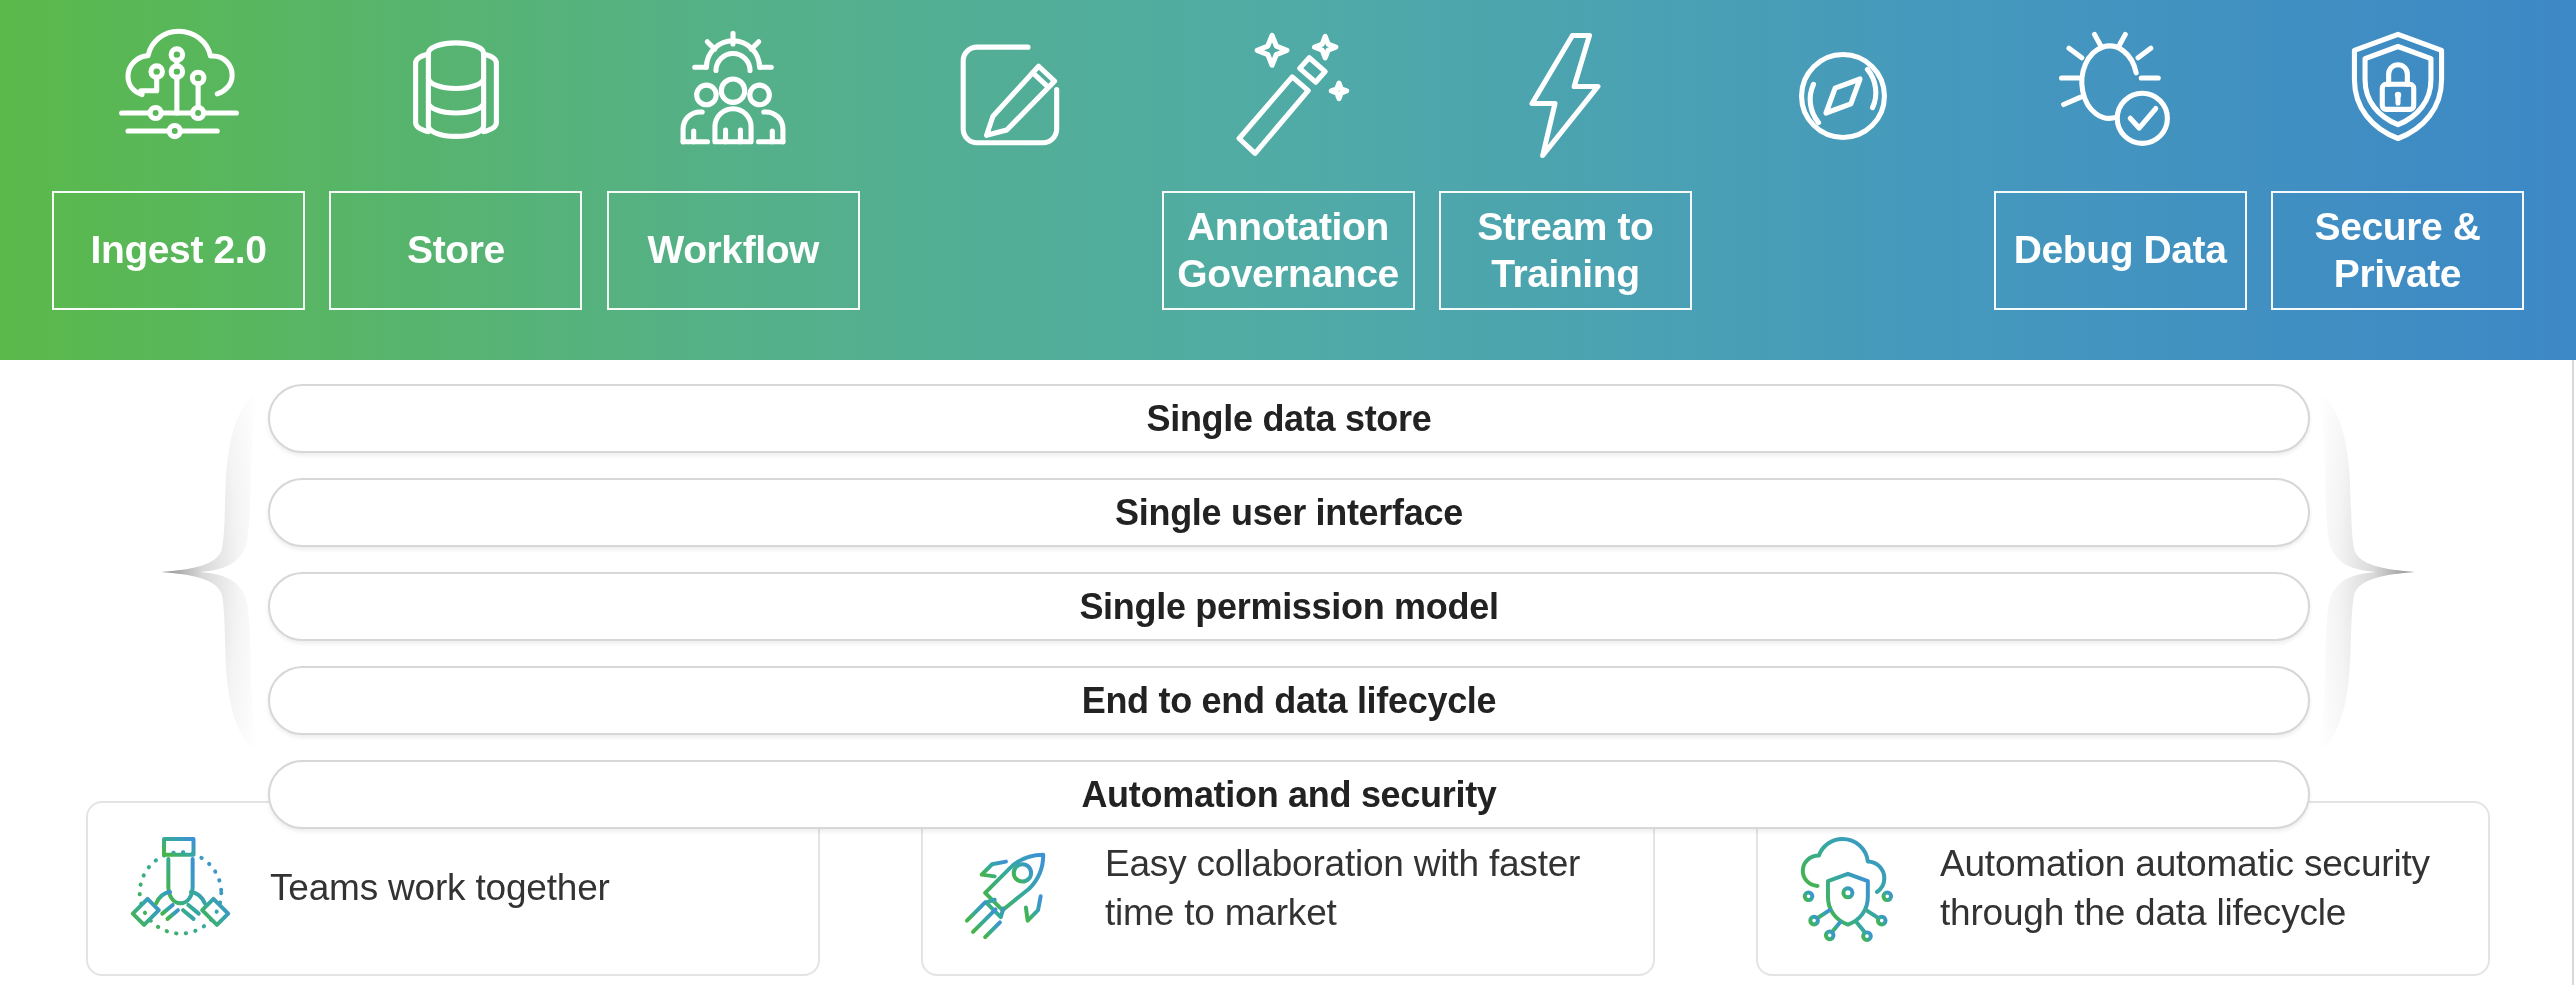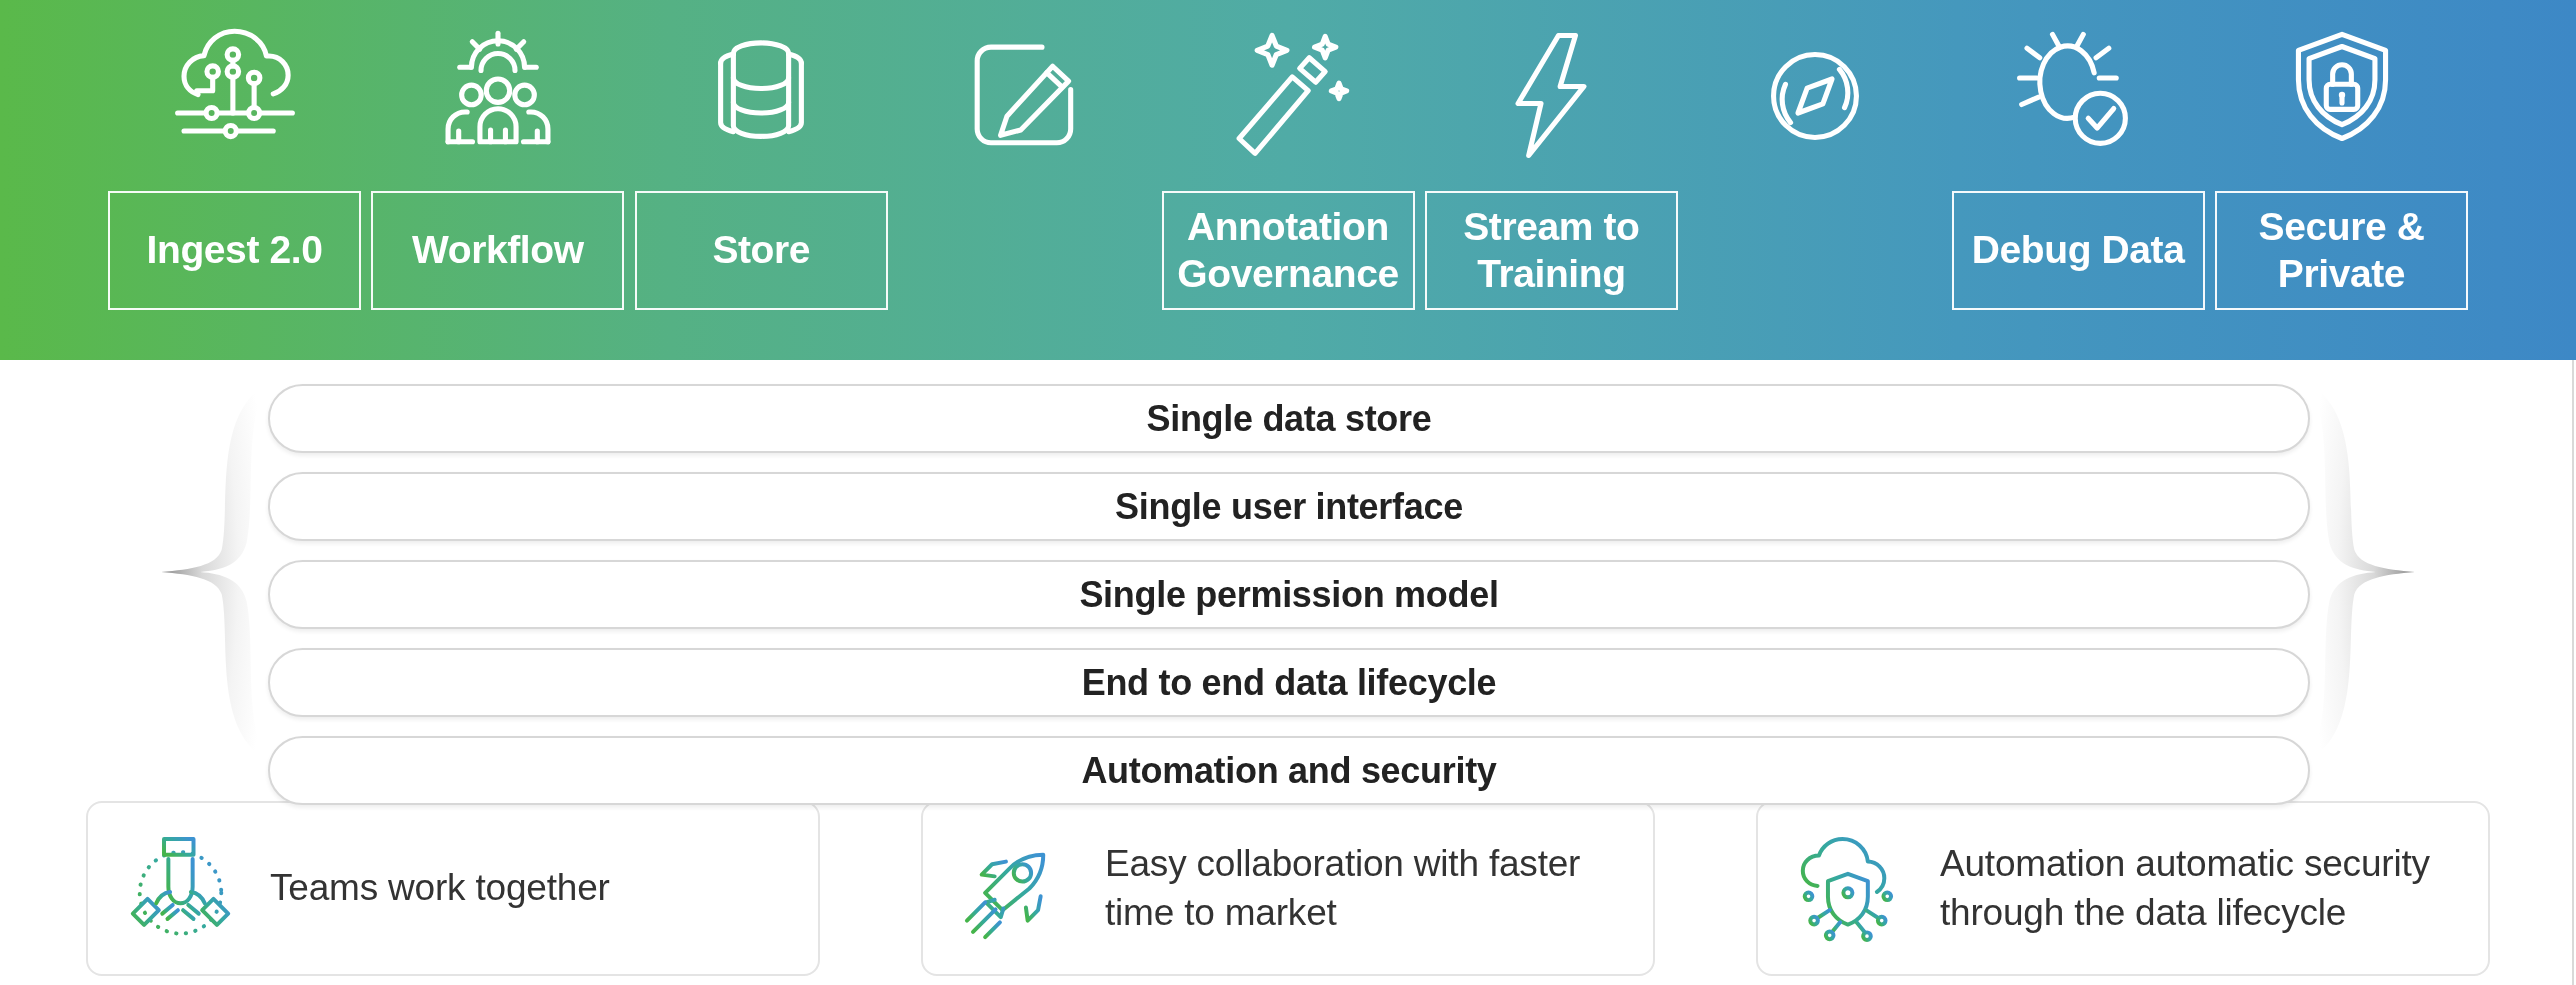--- a/index.html
+++ b/index.html
@@ -1,35 +1,35 @@
 <!DOCTYPE html>
 <html style="font-size:14.3px"><head>
 <meta charset="utf-8">
 <style>
   html,body { margin:0; padding:0; background:#ffffff; }
   .page { position:relative; width:2576px; height:985px; overflow:hidden;
           font-family:"Liberation Sans", sans-serif; background:#ffffff; }
 
   
-  .banner { height:360px; box-sizing:border-box; padding:0 108px;
+  .banner { height:360px; box-sizing:border-box; padding:0 52px;
             display:flex; justify-content:space-between;
             background:linear-gradient(90deg,#5ab94a 0%, #55b184 26%, #50aba6 50%, #4598bd 76%, #3d88c6 100%); }
   .feature { width:253px; display:flex; flex-direction:column; align-items:center; }
   .icon-wrap { height:191px; display:flex; align-items:center; justify-content:center; }
   .icon-wrap svg { width:136px; height:136px; }
   .label-box { width:100%; height:119px; box-sizing:border-box; padding:0 9px;
                border:2.2px solid rgba(255,255,255,.95);
                display:flex; align-items:center; justify-content:center;
                text-align:center; color:#ffffff; font-size:39px; font-weight:bold;
                line-height:1.18; letter-spacing:-0.4px; }
 
   
   .middle { position:relative; height:426px; background:#fff; }
   .pills  { position:absolute; left:268px; top:24px; width:2042px;
-            display:flex; flex-direction:column; gap:19px; }
+            display:flex; flex-direction:column; gap:25px; }
   .pill   { height:69px; box-sizing:border-box; background:#fff;
             border:2.2px solid #d7d7d7; border-radius:37px;
             box-shadow:0 2.7px 4.5px rgba(0,0,0,.07);
             display:flex; align-items:center; justify-content:center;
             font-size:36px; font-weight:bold; color:#222222; letter-spacing:-0.3px; }
   .brace { position:absolute; top:22px; width:114px; height:380px; }
   .brace.left  { left:154px; }
   .brace.right { left:2308px; transform:scaleX(-1); }
 
   
@@ -87,20 +87,40 @@
           <circle cx="41" cy="40" r="2.6"></circle>
               <path d="M44.6 40H59"></path>
           <path d="M8 48.5h19"></path>
               <circle cx="30" cy="48.5" r="2.6"></circle>
               <path d="M33.6 48.5H50"></path>
         </g>
           </svg>
       </div>
       <div class="label-box">
         <span>Ingest 2.0</span>
+      </div>
+    </div>
+
+    <div class="feature">
+      <div class="icon-wrap">
+        <svg viewBox="0 0 64 64">
+            <g class="wicon">
+          <path d="M19 12a13 5 0 0 1 26 0"></path>
+          <path d="M19 12v34a13 5 0 0 0 26 0V12"></path>
+          <path d="M19 23.5a13 5 0 0 0 26 0"></path>
+          <path d="M19 35a13 5 0 0 0 26 0"></path>
+          <path d="M13 16.5c0-1.8 2.3-3.4 6-4.3"></path>
+              <path d="M13 16.5v28c0 1.8 2.3 3.4 6 4.3"></path>
+          <path d="M51 16.5c0-1.8-2.3-3.4-6-4.3"></path>
+              <path d="M51 16.5v28c0 1.8-2.3 3.4-6 4.3"></path>
+        </g>
+          </svg>
+      </div>
+      <div class="label-box">
+        <span>Store</span>
       </div>
     </div>
 
     <div class="feature">
       <div class="icon-wrap">
         <svg viewBox="0 0 64 64">
             <g class="wicon">
           <path d="M32 7.5V2.5"></path>
               <path d="M23.4 10l-3.5-3.5"></path>
               <path d="M40.6 10l3.5-3.5"></path>
@@ -118,40 +138,20 @@
               <path d="M8.5 53.5H20"></path>
               <path d="M13.5 53.5v-5"></path>
           <path d="M55.5 53.5v-6a8 8 0 0 0-8-8h-1"></path>
               <path d="M55.5 53.5H44"></path>
               <path d="M50.5 53.5v-5"></path>
         </g>
           </svg>
       </div>
       <div class="label-box">
         <span>Workflow</span>
-      </div>
-    </div>
-
-    <div class="feature">
-      <div class="icon-wrap">
-        <svg viewBox="0 0 64 64">
-            <g class="wicon">
-          <path d="M19 12a13 5 0 0 1 26 0"></path>
-          <path d="M19 12v34a13 5 0 0 0 26 0V12"></path>
-          <path d="M19 23.5a13 5 0 0 0 26 0"></path>
-          <path d="M19 35a13 5 0 0 0 26 0"></path>
-          <path d="M13 16.5c0-1.8 2.3-3.4 6-4.3"></path>
-              <path d="M13 16.5v28c0 1.8 2.3 3.4 6 4.3"></path>
-          <path d="M51 16.5c0-1.8-2.3-3.4-6-4.3"></path>
-              <path d="M51 16.5v28c0 1.8-2.3 3.4-6 4.3"></path>
-        </g>
-          </svg>
-      </div>
-      <div class="label-box">
-        <span>Store</span>
       </div>
     </div>
 
     <div class="feature">
       <div class="icon-wrap">
         <svg viewBox="0 0 64 64">
             <g class="wicon">
           <path d="M40 9H16a6.5 6.5 0 0 0-6.5 6.5v32A6.5 6.5 0 0 0 16 54h31a6.5 6.5 0 0 0 6.5-6.5V29"></path>
           <path d="M23.5 41.5 45 18l7.5 7L30 48l-9.5 2.5z"></path>
           <path d="M42.2 21l7.3 6.8"></path>

